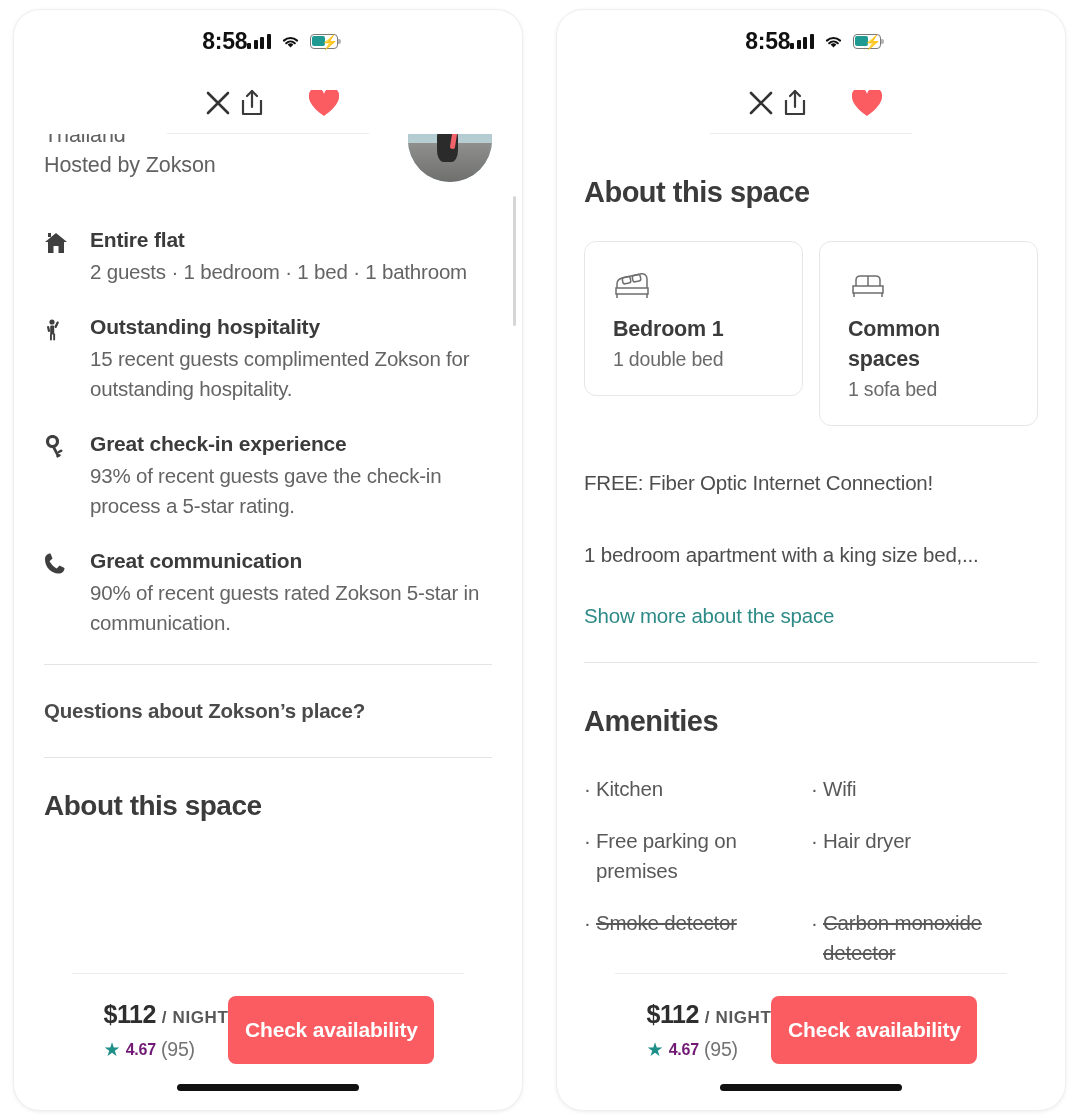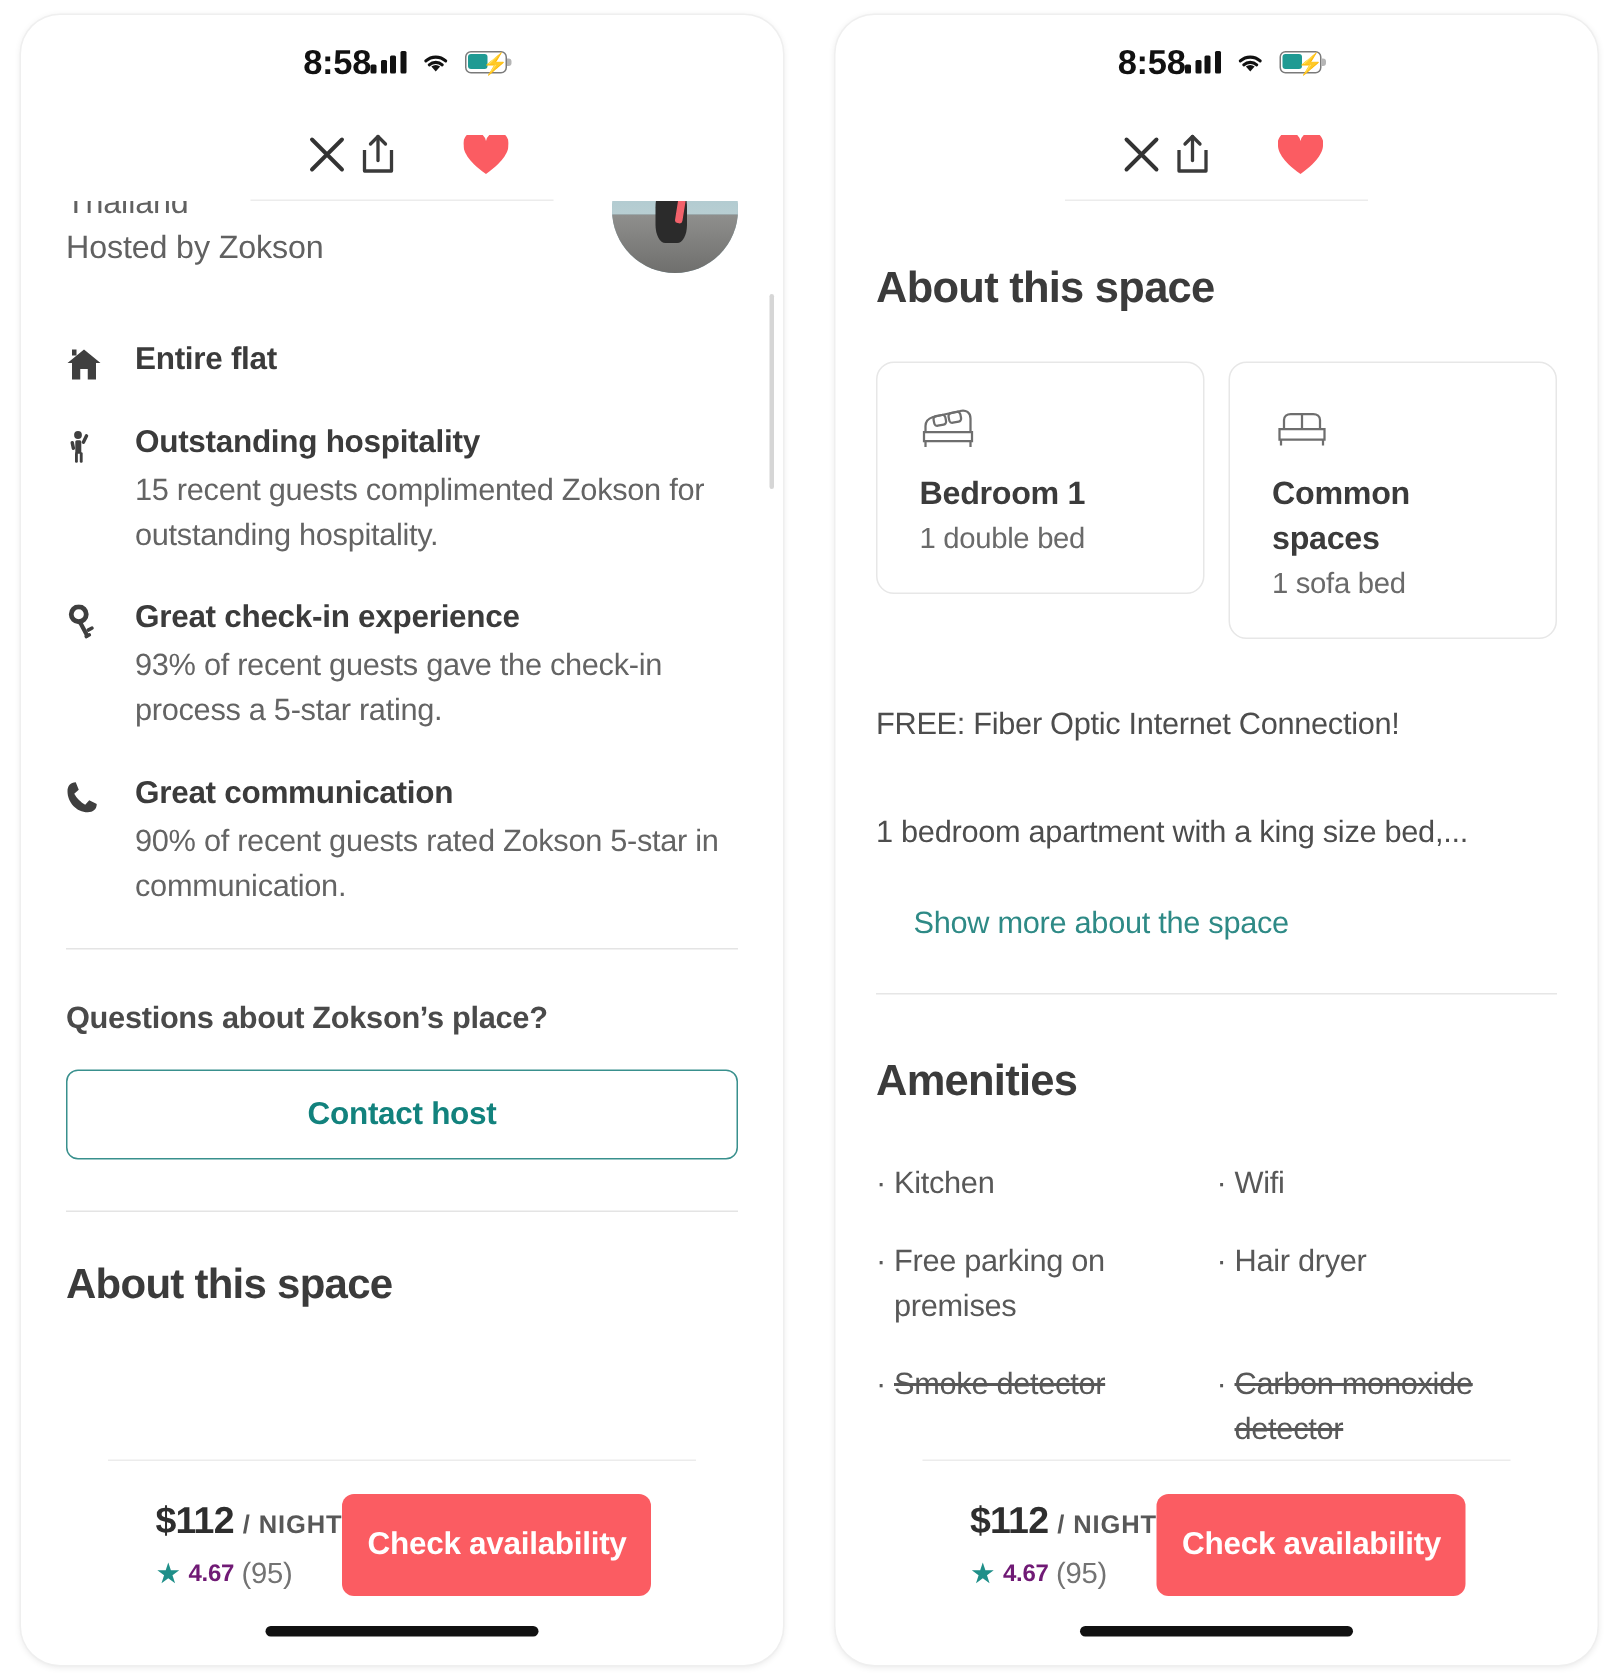--- a/index.html
+++ b/index.html
@@ -262,21 +262,20 @@
     margin-top: 42px;
     letter-spacing: -0.2px;
     white-space: nowrap;
   }
   .show-more {
     font-size: 20.5px;
     color: #2e8a86;
     margin-top: 34px;
     letter-spacing: -0.2px;
     cursor: pointer;
-    margin-left: 25px;
   }
   .hr3 { height:1px; background:#e6e6e6; margin-top: 34px; }
 
   .amen-grid {
     margin-top: 36px;
     display: grid;
     grid-template-columns: 1fr 1fr;
     row-gap: 22px;
   }
   .amen {
@@ -413,20 +412,21 @@
 
         <div class="feature">
           <div class="fico">
             <svg width="24" height="24" viewBox="0 0 24 24" fill="#3f3f3f">
               <path d="M12 2 L23 11 L20 11 L20 22 L14.5 22 L14.5 15 L9.5 15 L9.5 22 L4 22 L4 11 L1 11 Z"></path>
               <rect x="4" y="2" width="3" height="4"></rect>
             </svg>
           </div>
           <div class="ftxt">
             <div class="ftitle">Entire flat</div>
+            <div class="fsub">2 guests · 1 bedroom · 1 bed · 1 bathroom</div>
           </div>
         </div>
 
         <div class="feature">
           <div class="fico">
             <svg width="20" height="24" viewBox="0 0 20 24" fill="#3f3f3f">
               <circle cx="8" cy="4" r="2.6"></circle>
               <rect x="6.2" y="7.5" width="4" height="9" rx="1"></rect>
               <rect x="3.4" y="8" width="2.3" height="6" rx="1.1" transform="rotate(-12 4.5 11)"></rect>
               <rect x="11.5" y="3.2" width="2.3" height="7" rx="1.1" transform="rotate(26 12.6 6.7)"></rect>
@@ -466,21 +466,20 @@
             <div class="fsub">90% of recent guests rated Zokson 5-star in communication.</div>
           </div>
         </div>
 
       </div>
 
       <div class="hr"></div>
 
       <div class="q-title">Questions about Zokson’s place?</div>
 
-      <div class="contact-btn">Contact host</div>
 
       <div class="hr2"></div>
 
       <div class="section-h">About this space</div>
     </div>
 
     <div class="pricebar">
       <div class="price-left">
         <div class="price-row">
           <span class="price-amt">$112</span>

